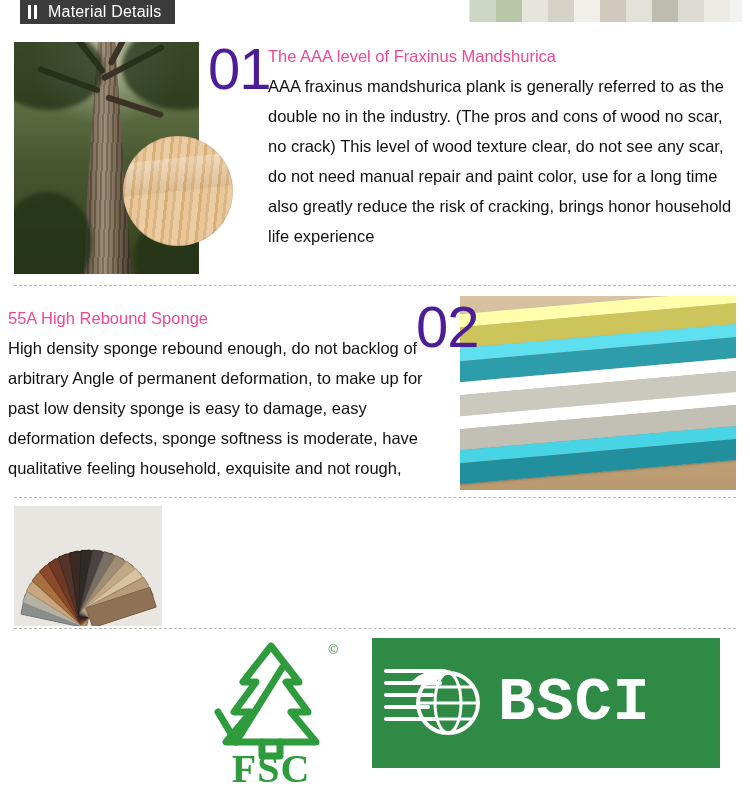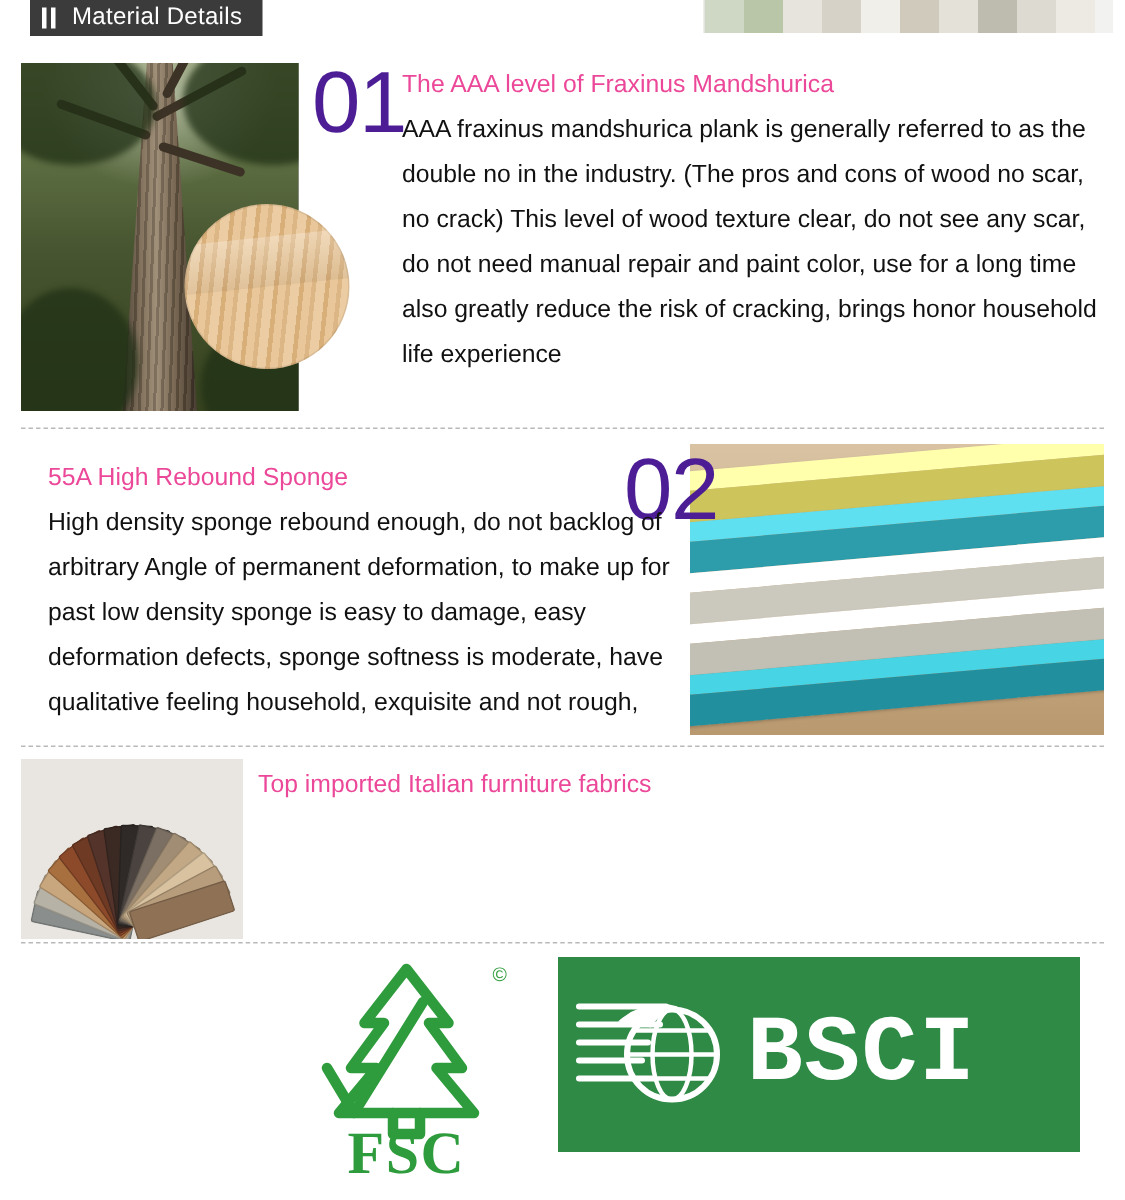--- a/index.html
+++ b/index.html
@@ -350,21 +350,21 @@
       <div class="top" style="background:#f6f4ec"></div>
         <div class="side" style="background:#ddd9cc"></div>
     </div>
     <div class="slab" style="top:142px;">
       <div class="top" style="background:#3fbdcc"></div>
         <div class="side" style="background:#26a2b4"></div>
     </div>
   </div>
 
   <div class="num" style="left:416px; top:298px;">02</div>
-  <div class="block" style="left:32px; top:303px; width:430px;">
+  <div class="block" style="left:8px; top:303px; width:430px;">
     <div class="title">55A High Rebound Sponge</div>
     <div class="body-text">High density sponge rebound enough, do not backlog of arbitrary Angle of permanent deformation, to make up for past low density sponge is easy to damage, easy deformation defects, sponge softness is moderate, have qualitative feeling household, exquisite and not rough,</div>
   </div>
 
   <div class="divider" style="top:497px;"></div>
 
   <div class="fabric-img">
     <div class="fan-blade" style="background:#8a8f8d; transform:rotate(-78deg);"></div>
     <div class="fan-blade" style="background:#b7b2a6; transform:rotate(-68deg);"></div>
     <div class="fan-blade" style="background:#c9a77e; transform:rotate(-58deg);"></div>
@@ -377,21 +377,20 @@
     <div class="fan-blade" style="background:#4a4340; transform:rotate(12deg);"></div>
     <div class="fan-blade" style="background:#7b6f63; transform:rotate(22deg);"></div>
     <div class="fan-blade" style="background:#a08d74; transform:rotate(32deg);"></div>
     <div class="fan-blade" style="background:#c2a884; transform:rotate(42deg);"></div>
     <div class="fan-blade" style="background:#d8c2a0; transform:rotate(52deg);"></div>
     <div class="fan-blade" style="background:#b79d7c; transform:rotate(62deg);"></div>
     <div class="fan-blade" style="background:#8f7256; transform:rotate(72deg);"></div>
   </div>
 
   <div class="block" style="left:172px; top:508px; width:490px;">
-    <div class="title">Top imported Italian furniture fabrics</div>
   </div>
 
   <div class="divider" style="top:628px;"></div>
 
   <div class="logos">
 
     <div class="fsc">
       <svg viewBox="0 0 150 150" width="150" height="150">
         <g fill="none" stroke="#2e9c3c" stroke-width="7" stroke-linejoin="round" stroke-linecap="round">
           <path d="M75 8 L47 44 H60 L38 74 H55 L30 104 H120 L95 74 H112 L90 44 H103 Z"></path>

